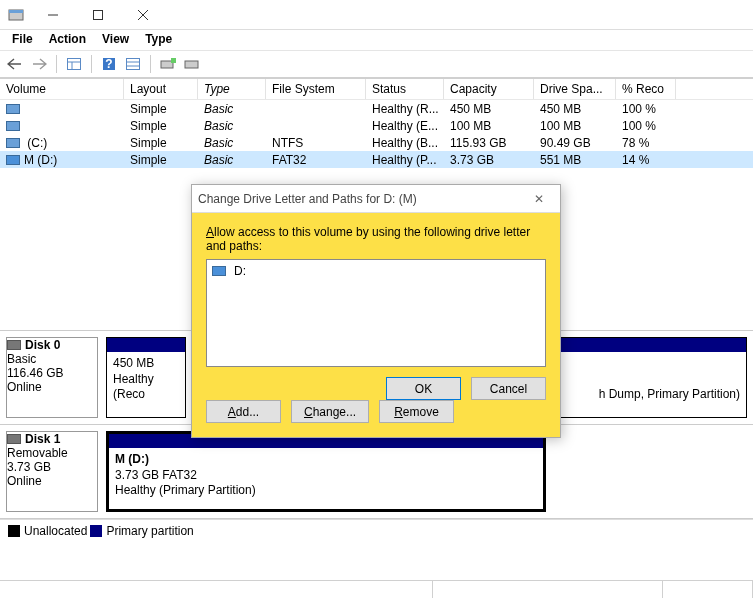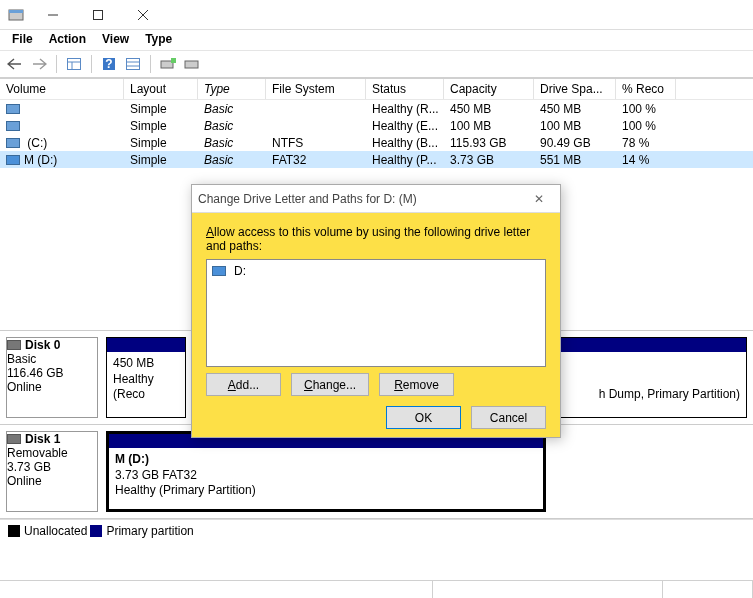--- a/index.html
+++ b/index.html
@@ -279,23 +279,23 @@
     <div class="x">✕</div>
   </div>
   <div class="dlg-body">
     <div><span class="under">A</span><span>llow access to this volume by using the following drive letter and paths:</span></div>
     <div class="listbox">
       <div class="item">
         <span class="diskicon-sm" style="background:#4a90d9"></span>
         <span>D:</span>
       </div>
     </div>
+    <div class="btnrow right">
+      <button class="win default">OK</button>
+      <button class="win">Cancel</button>
+    </div>
     <div class="btnrow">
       <button class="win"><span class="under">A</span><span>dd...</span></button>
       <button class="win"><span class="under">C</span><span>hange...</span></button>
       <button class="win"><span class="under">R</span><span>emove</span></button>
     </div>
-    <div class="btnrow right">
-      <button class="win default">OK</button>
-      <button class="win">Cancel</button>
-    </div>
   </div>
 </div>
 
 </body></html>

